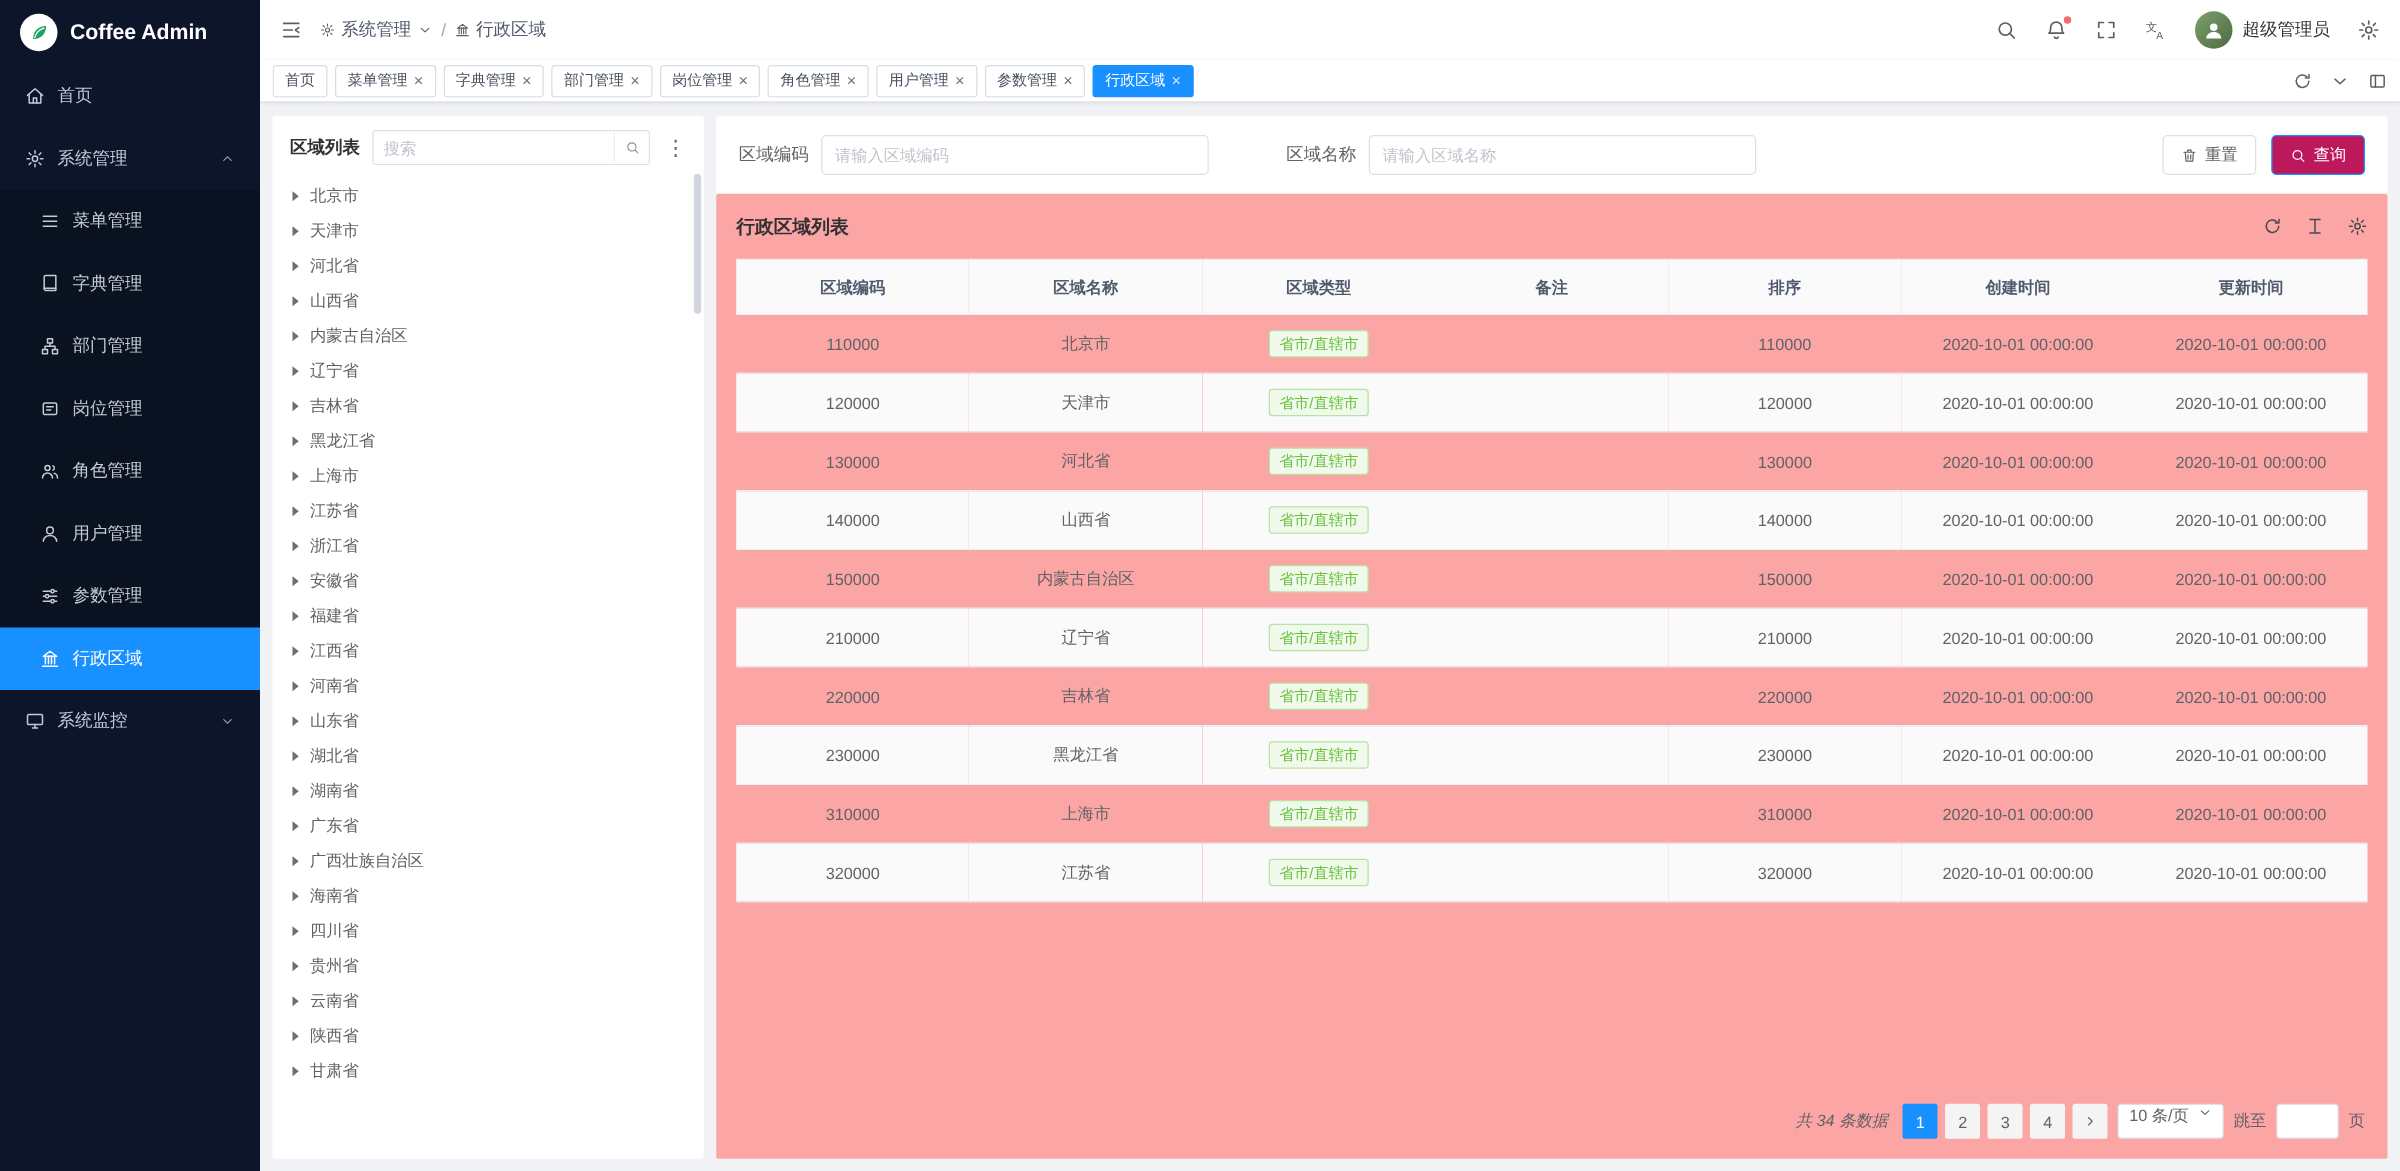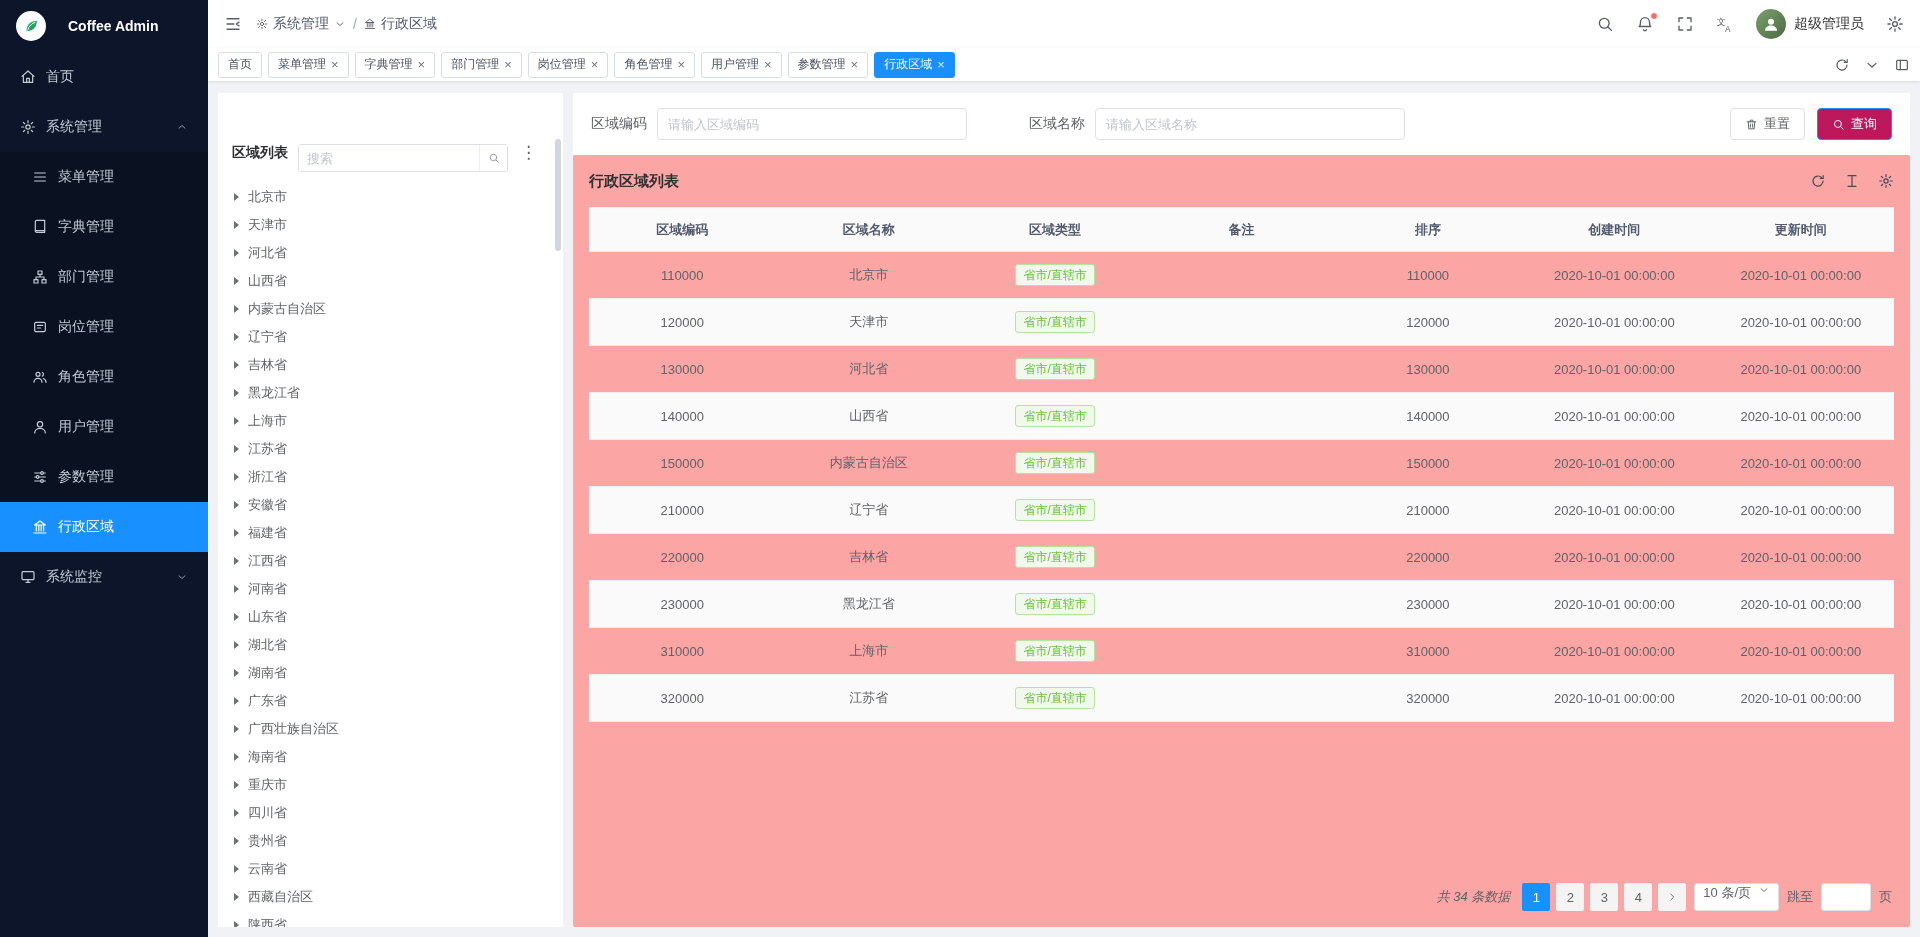--- a/index.html
+++ b/index.html
@@ -7,21 +7,21 @@
     font-family:"Liberation Sans","DejaVu Sans",sans-serif; font-size:14px; color:#333; }
   body { display:flex; background:#f0f2f5; }
 
   .icon { display:inline-flex; align-items:center; justify-content:center; width:16px; height:16px; flex:none; }
   .icon svg { width:100%; height:100%; display:block; }
   .icon.sm { width:12px; height:12px; }
   .icon.lg { width:18px; height:18px; }
 
   
   .sidebar { width:208px; height:100%; background:#0c1529; flex:none; display:flex; flex-direction:column; }
-  .logo { height:52px; display:flex; align-items:center; gap:22px; padding:0 16px; color:#fff; font-weight:bold; font-size:14px; }
+  .logo { height:52px; display:flex; align-items:center; gap:10px; padding:0 16px; color:#fff; font-weight:bold; font-size:17px; }
   .logo-badge { width:30px; height:30px; border-radius:50%; background:#fff; display:flex; align-items:center; justify-content:center; flex:none; }
   .logo-badge svg { width:18px; height:18px; }
   .menu { flex:1; overflow:hidden; }
   .menu-item { height:50px; display:flex; align-items:center; gap:10px; padding:0 20px; color:#c3cbd6; cursor:pointer; font-size:14px; }
   .menu-item .arrow { margin-left:auto; color:#9aa5b5; }
   .submenu { background:#0a1120; }
   .submenu .menu-item { padding-left:32px; }
   .menu-item.active { background:#1890ff; color:#fff; }
 
   
@@ -48,21 +48,21 @@
   .tab.active { background:#1890ff; border-color:#1890ff; color:#fff; }
   .tab .close { font-size:13px; line-height:1; opacity:.8; }
   .tab-tools { display:flex; align-items:center; gap:14px; padding:0 8px; color:#5a5e66; }
   .tab-corner { color:#5a5e66; margin-left:6px; cursor:pointer; }
 
   
   .content { flex:1; display:flex; gap:10px; padding:12px 10px 10px 10px; min-height:0; }
 
   
   .region-panel { width:345px; background:#fff; border-radius:2px; display:flex; flex-direction:column; position:relative; overflow:hidden; flex:none; }
-  .panel-head { display:flex; align-items:flex-start; gap:10px; padding:11px 24px 9px 14px;margin-top:40px; }
+  .panel-head { display:flex; align-items:center; gap:10px; padding:11px 12px 9px 14px; }
   .panel-title { font-size:14px; font-weight:bold; color:#303133; white-space:nowrap; }
   .tree-search { flex:1; height:28px; display:flex; border:1px solid #dcdfe6; border-radius:3px; background:#fff; overflow:hidden; min-width:0; }
   .tree-search input { flex:1; min-width:0; border:none; outline:none; padding:0 8px; font-size:13px; color:#333; }
   .tree-search input::placeholder { color:#c0c4cc; }
   .tree-search-btn { width:28px; border:none; border-left:1px solid #ebeef5; background:#fff; color:#909399; display:flex; align-items:center; justify-content:center; cursor:pointer; }
   .more-btn { font-size:17px; color:#606266; cursor:pointer; line-height:1; padding:0 2px; }
   .tree { flex:1; overflow:hidden; padding-top:2px; }
   .tree-item { height:28px; display:flex; align-items:center; gap:9px; padding-left:16px; font-size:13px; color:#606266; cursor:pointer; }
   .caret { width:0; height:0; border-left:5px solid #6b6f76; border-top:4px solid transparent; border-bottom:4px solid transparent; flex:none; }
   .tree-scrollbar { position:absolute; right:2px; top:46px; width:6px; height:112px; border-radius:3px; background:#d3d6de; }
@@ -480,37 +480,29 @@
           <div class="tree-item">
             <span class="caret"></span>
             <span>广西壮族自治区</span>
           </div>
           <div class="tree-item">
             <span class="caret"></span>
             <span>海南省</span>
           </div>
           <div class="tree-item">
             <span class="caret"></span>
-            <span>重庆市</span>
-          </div>
-          <div class="tree-item">
-            <span class="caret"></span>
             <span>四川省</span>
           </div>
           <div class="tree-item">
             <span class="caret"></span>
             <span>贵州省</span>
           </div>
           <div class="tree-item">
             <span class="caret"></span>
             <span>云南省</span>
-          </div>
-          <div class="tree-item">
-            <span class="caret"></span>
-            <span>西藏自治区</span>
           </div>
           <div class="tree-item">
             <span class="caret"></span>
             <span>陕西省</span>
           </div>
           <div class="tree-item">
             <span class="caret"></span>
             <span>甘肃省</span>
           </div>
         </div>

